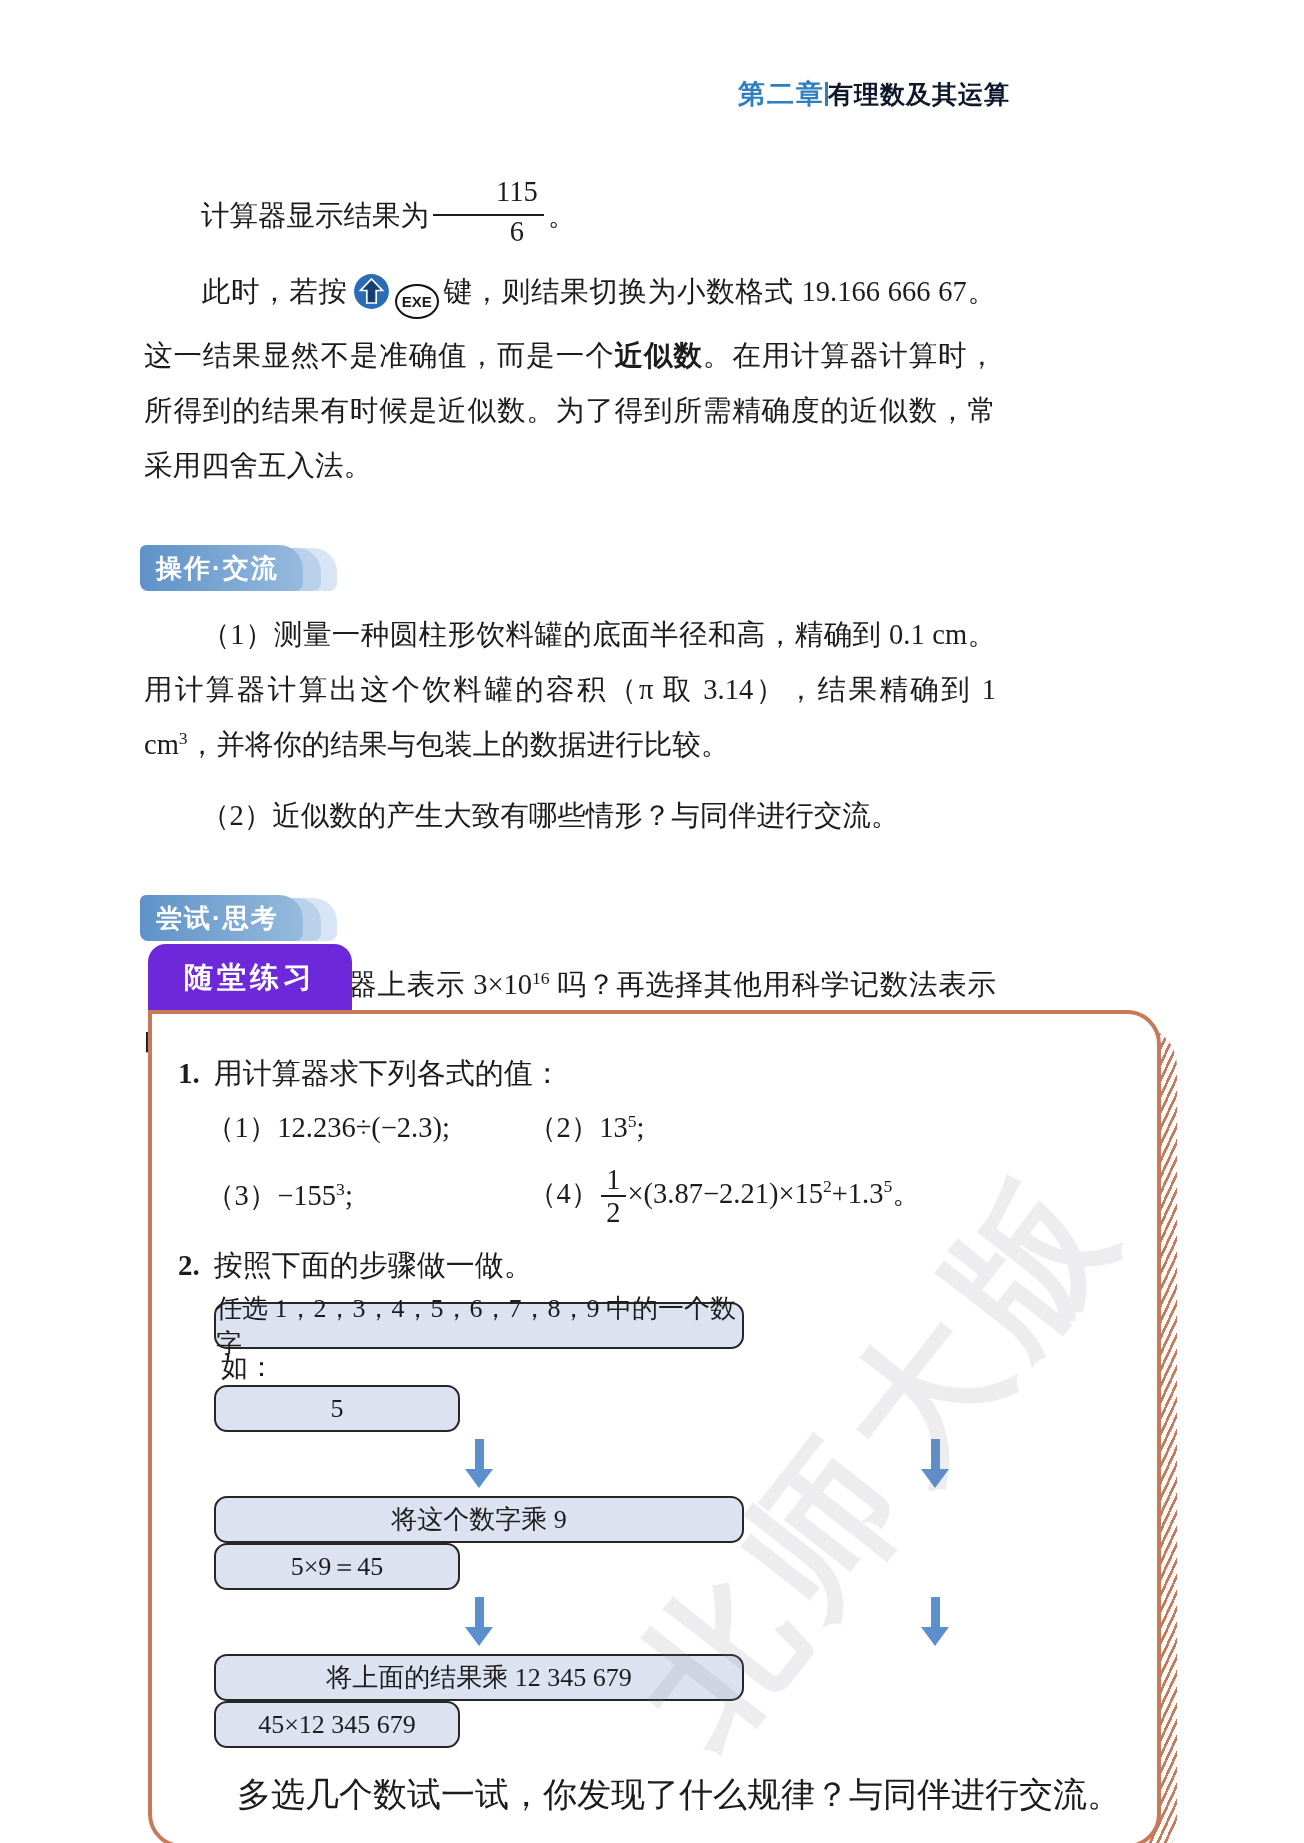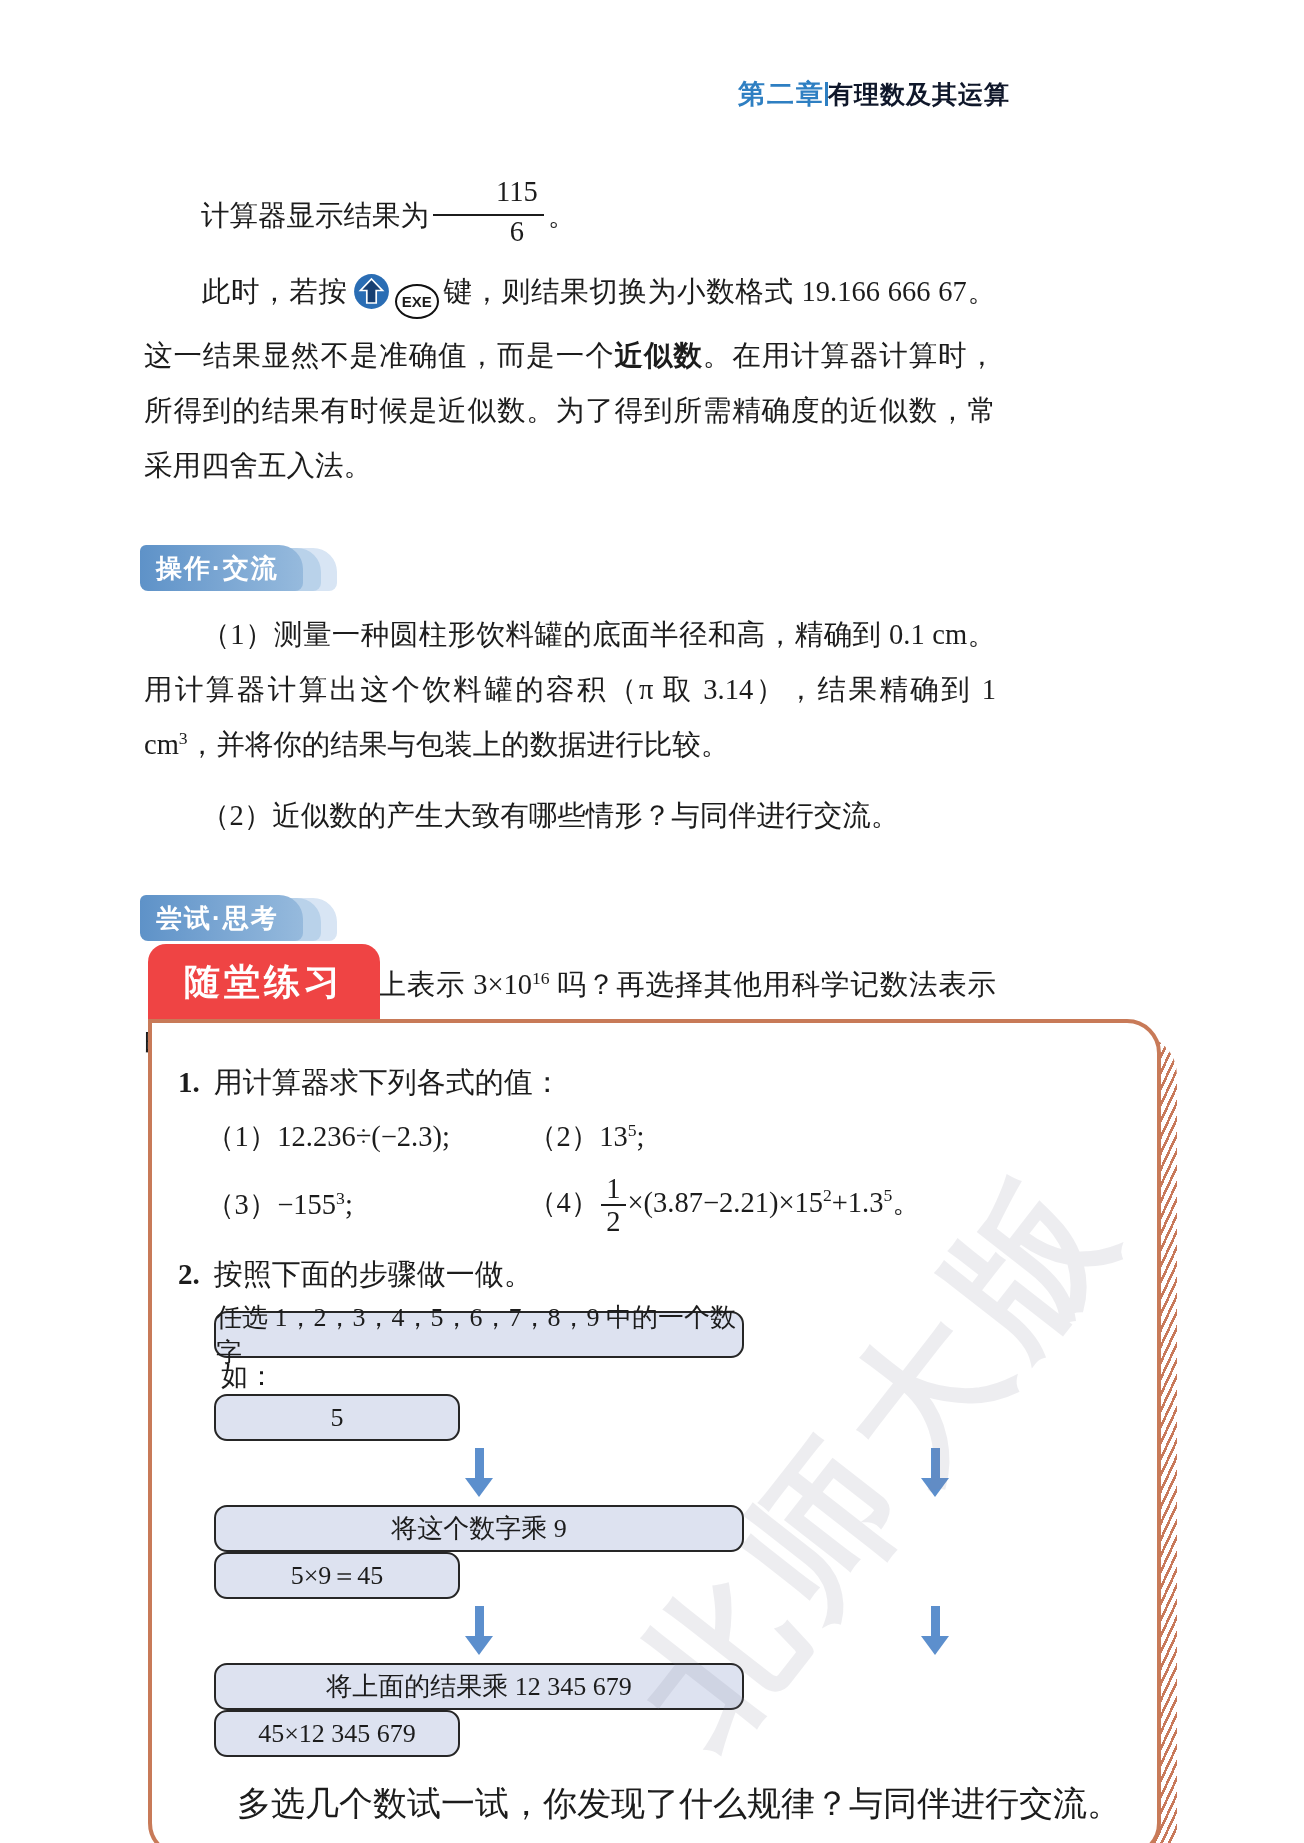--- a/index.html
+++ b/index.html
@@ -52,23 +52,23 @@
   }
 
   .mt14 { margin-top:14px; }
   .mt30 { margin-top:28px; }
   .mt36 { margin-top:34px; }
 
   
   .practice-wrap { position:absolute; left:148px; top:944px; width:1013px; }
   .practice-tab {
     position:relative; z-index:3; display:inline-block;
-    background:#ef4444; color:#fff;
+    background:#6d28d9; color:#fff;
     font-family:"Liberation Sans","DejaVu Sans",sans-serif;
-    font-weight:bold; font-size:36px; letter-spacing:4px;
+    font-weight:bold; font-size:29px; letter-spacing:4px;
     padding:14px 36px 12px; border-radius:18px 18px 0 0;
   }
   .practice-body { position:relative; }
   .hatch {
     position:absolute; z-index:0; left:16px; top:16px; right:-16px; bottom:-14px;
     border-radius:40px;
     background:repeating-linear-gradient(115deg,#c8795a 0px,#c8795a 2.6px,#ffffff 2.6px,#ffffff 6.8px);
   }
   .practice-box {
     position:relative; z-index:1; background:#fff;

